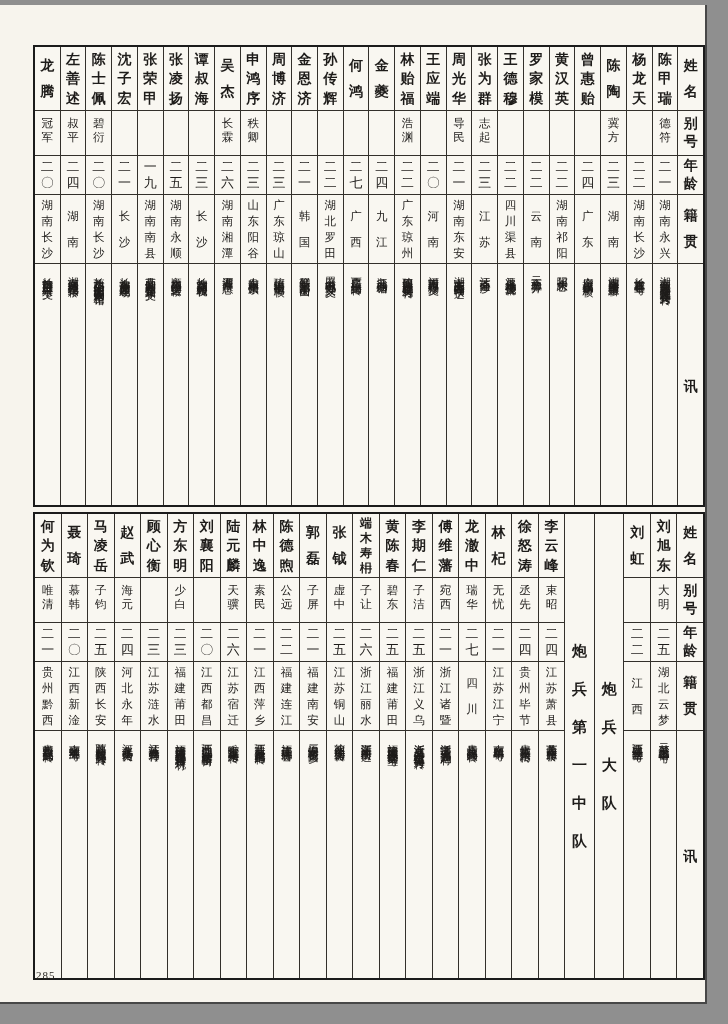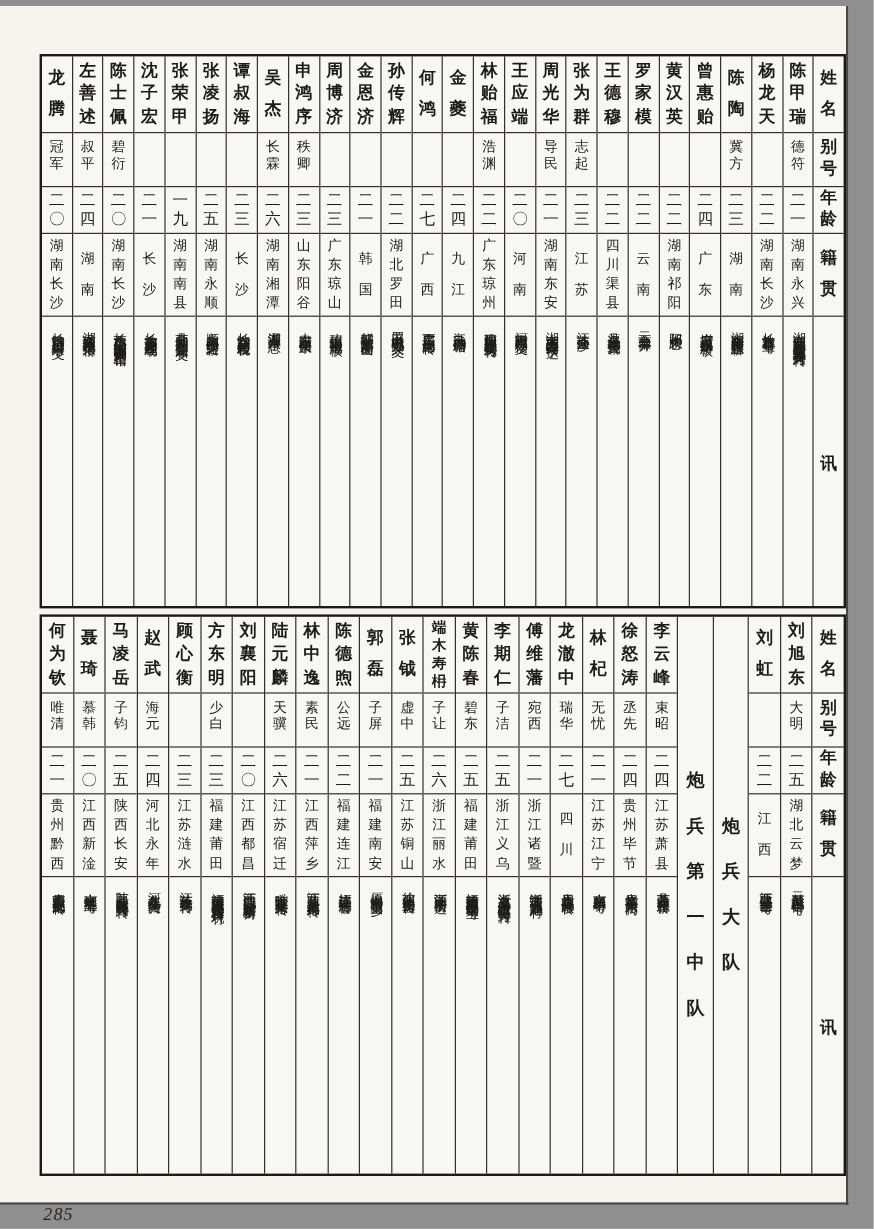--- a/index.html
+++ b/index.html
@@ -52,22 +52,22 @@
   .header-addr{justify-content:center;gap:32px;}
   .unit-cell{flex:1;border-bottom:none;justify-content:center;gap:22px;}
   .unit-cell .ch{font-size:15px;font-weight:bold;line-height:16px;}
   .c-addr{padding-top:4px;display:flex;flex-direction:row;justify-content:center;}
   .addr-text{
     writing-mode:vertical-rl;text-orientation:upright;
     font-size:11px;line-height:12.5px;letter-spacing:1px;
     height:100%;display:block;
   }
   .page-number{
-    position:absolute;left:36px;top:1000px;
-    font-size:15px;letter-spacing:1px;color:#2a2722;font-style:italic;
+    position:absolute;left:36px;top:964px;
+    font-size:11px;letter-spacing:1px;color:#2a2722;
   }
 </style>
 </head>
 <body>
 
 <div class="page">
   <div id="table-top" class="sheet-table">
       <div class="col header-col">
         <div class="cell stack c-name">
           <div class="ch">姓</div>

